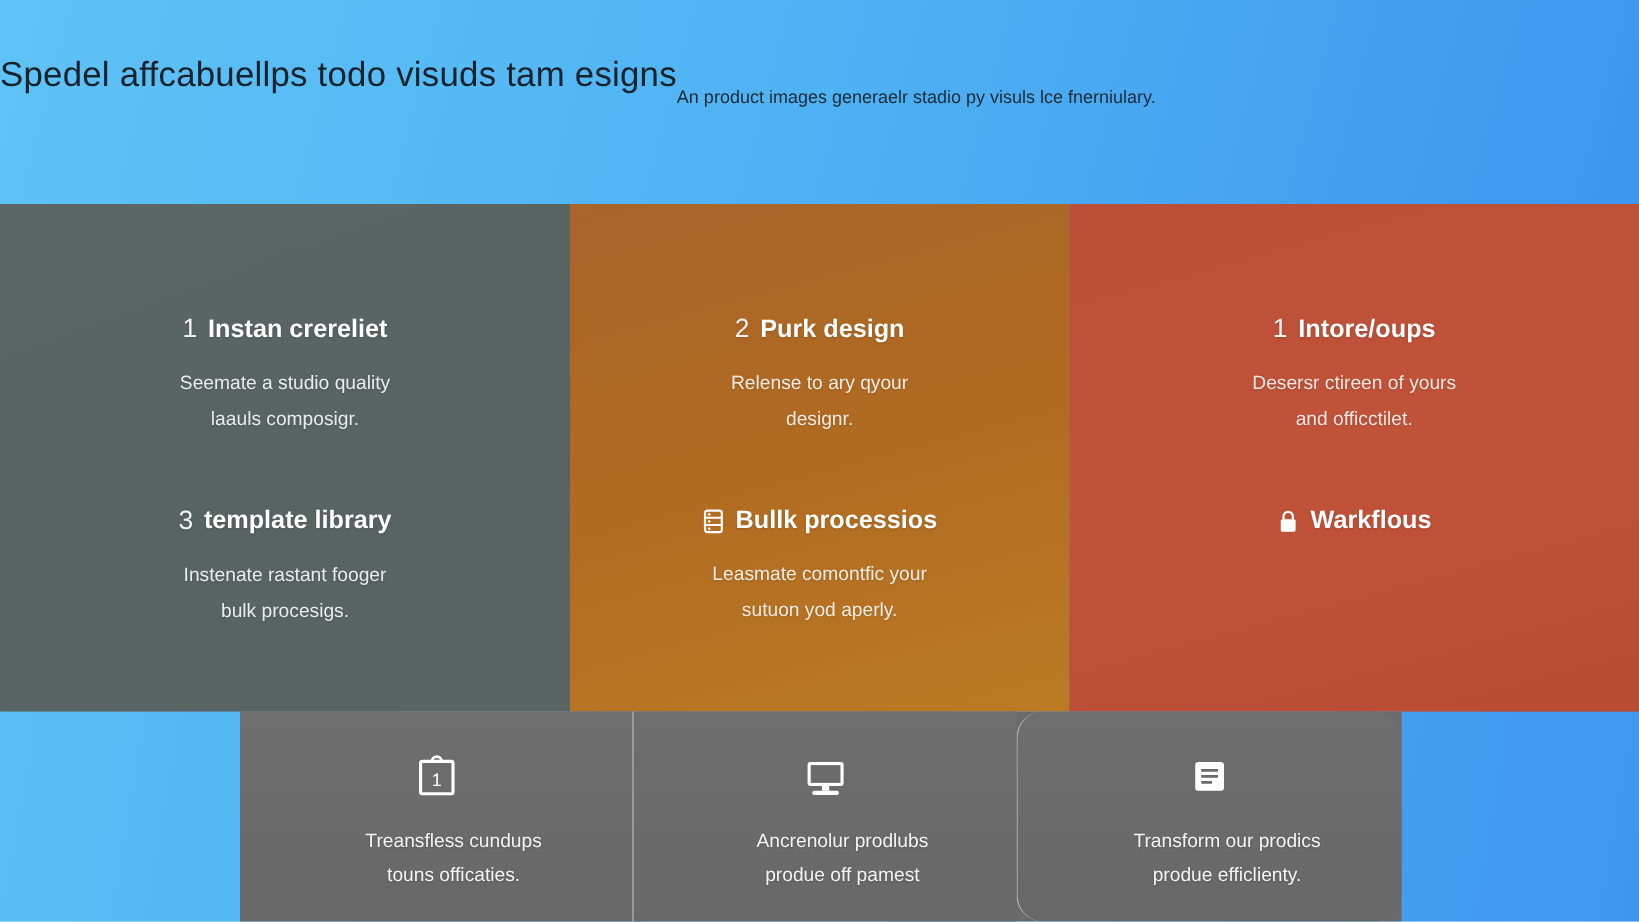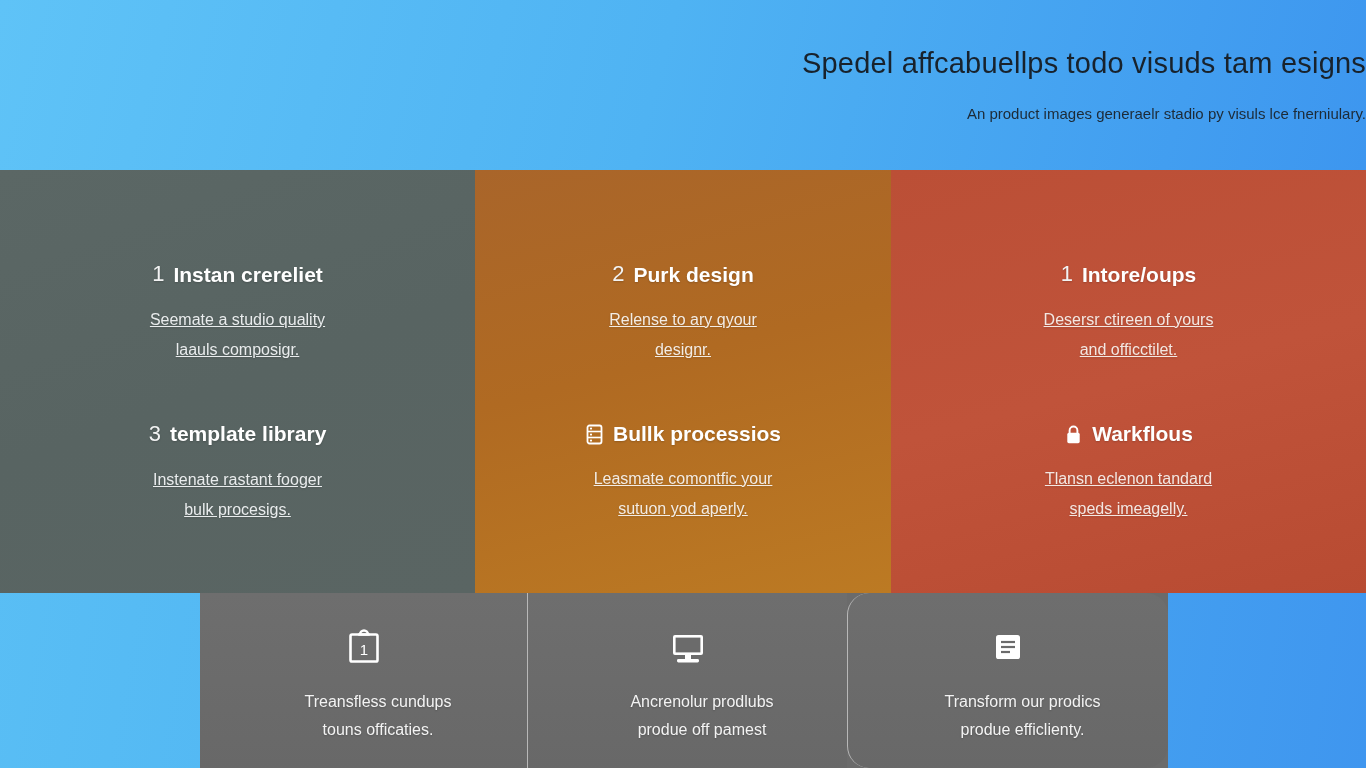--- a/index.html
+++ b/index.html
@@ -25,22 +25,22 @@
 
   
   .header {
     position: absolute;
     left: 0;
     top: 0;
     width: 1366px;
     height: 170px;
     background: linear-gradient(105deg, #5fc3f7 0%, #4fb3f3 48%, #3d96ef 100%);
     display: flex;
-    flex-direction: column;
-    align-items: flex-end;
+    flex-direction: row;
+    align-items: flex-start;
     justify-content: flex-start;
     box-sizing: border-box;
     padding-top: 48px;
   }
   .header-title {
     font-size: 29px;
     font-weight: 400;
     color: #18222c;
     letter-spacing: 0.2px;
     text-align: center;
@@ -114,21 +114,20 @@
   }
   .cell-body {
     margin-top: 20px;
     max-width: 300px;
     text-align: center;
     color: #e9eced;
     font-size: 16px;
     line-height: 1.9;
     font-weight: 400;
     text-shadow: 0 1px 2px rgba(0,0,0,0.15);
-    text-decoration: underline;
   }
   .panel-orange .cell-body { color: #f3ece4; }
   .panel-red .cell-body { color: #f4e7e2; }
 
   .icon-inline {
     display: inline-block;
     width: 19px;
     height: 21px;
     position: relative;
     top: 1px;
@@ -260,24 +259,20 @@
       <div class="cell">
         <div class="cell-head">
           <span class="icon-inline">
             <svg width="19" height="21" viewBox="0 0 19 21">
               <path d="M5.6 9V6.4a3.9 3.9 0 0 1 7.8 0V9" fill="none" stroke="#ffffff" stroke-width="1.9"></path>
               <rect x="3.3" y="8.8" width="12.4" height="10.4" rx="1.6" fill="#ffffff"></rect>
             </svg>
           </span>
           <span>Warkflous</span>
         </div>
-        <div class="cell-body">
-          <span>Tlansn eclenon tandard</span><br>
-          <span>speds imeagelly.</span>
-        </div>
       </div>
     </div>
   </div>
 
   <div class="bottom-strip">
 
     <div class="bcard bcard-1">
       <div class="bcard-icon">
         <svg width="44" height="44" viewBox="0 0 44 44">
           <path d="M17 7.5h10" fill="none" stroke="#ffffff" stroke-width="2.4" stroke-linecap="round"></path>

